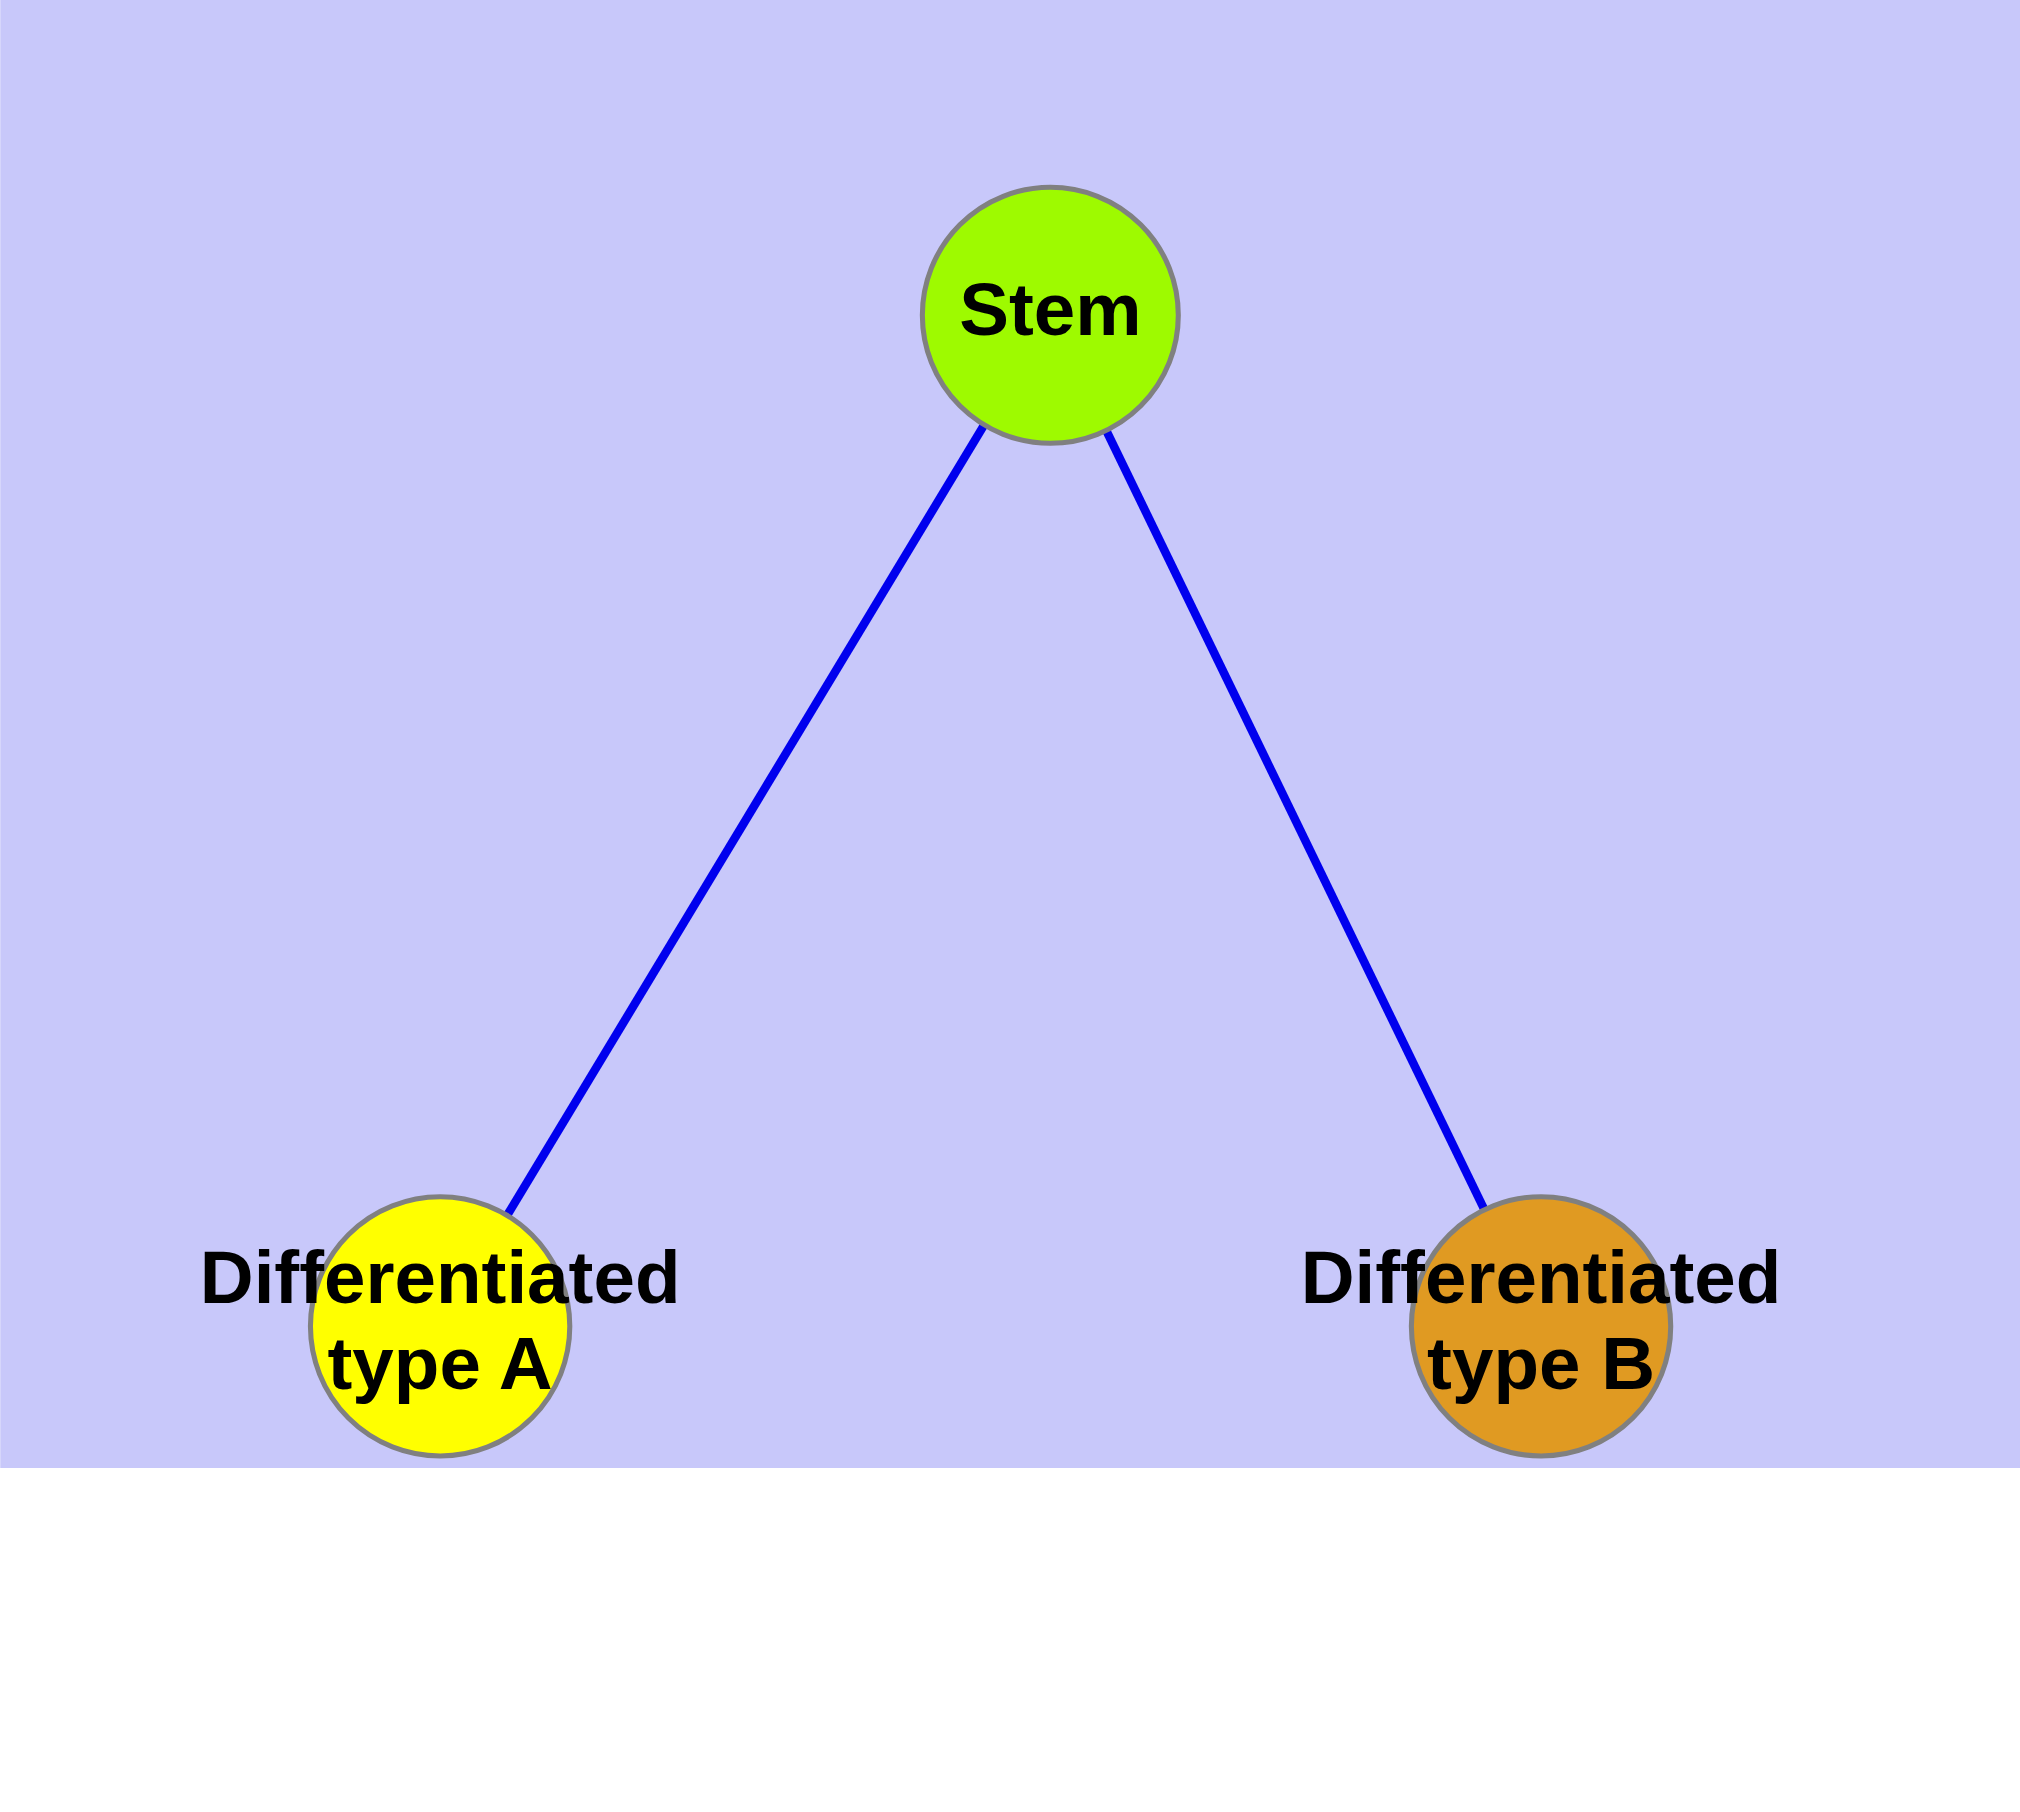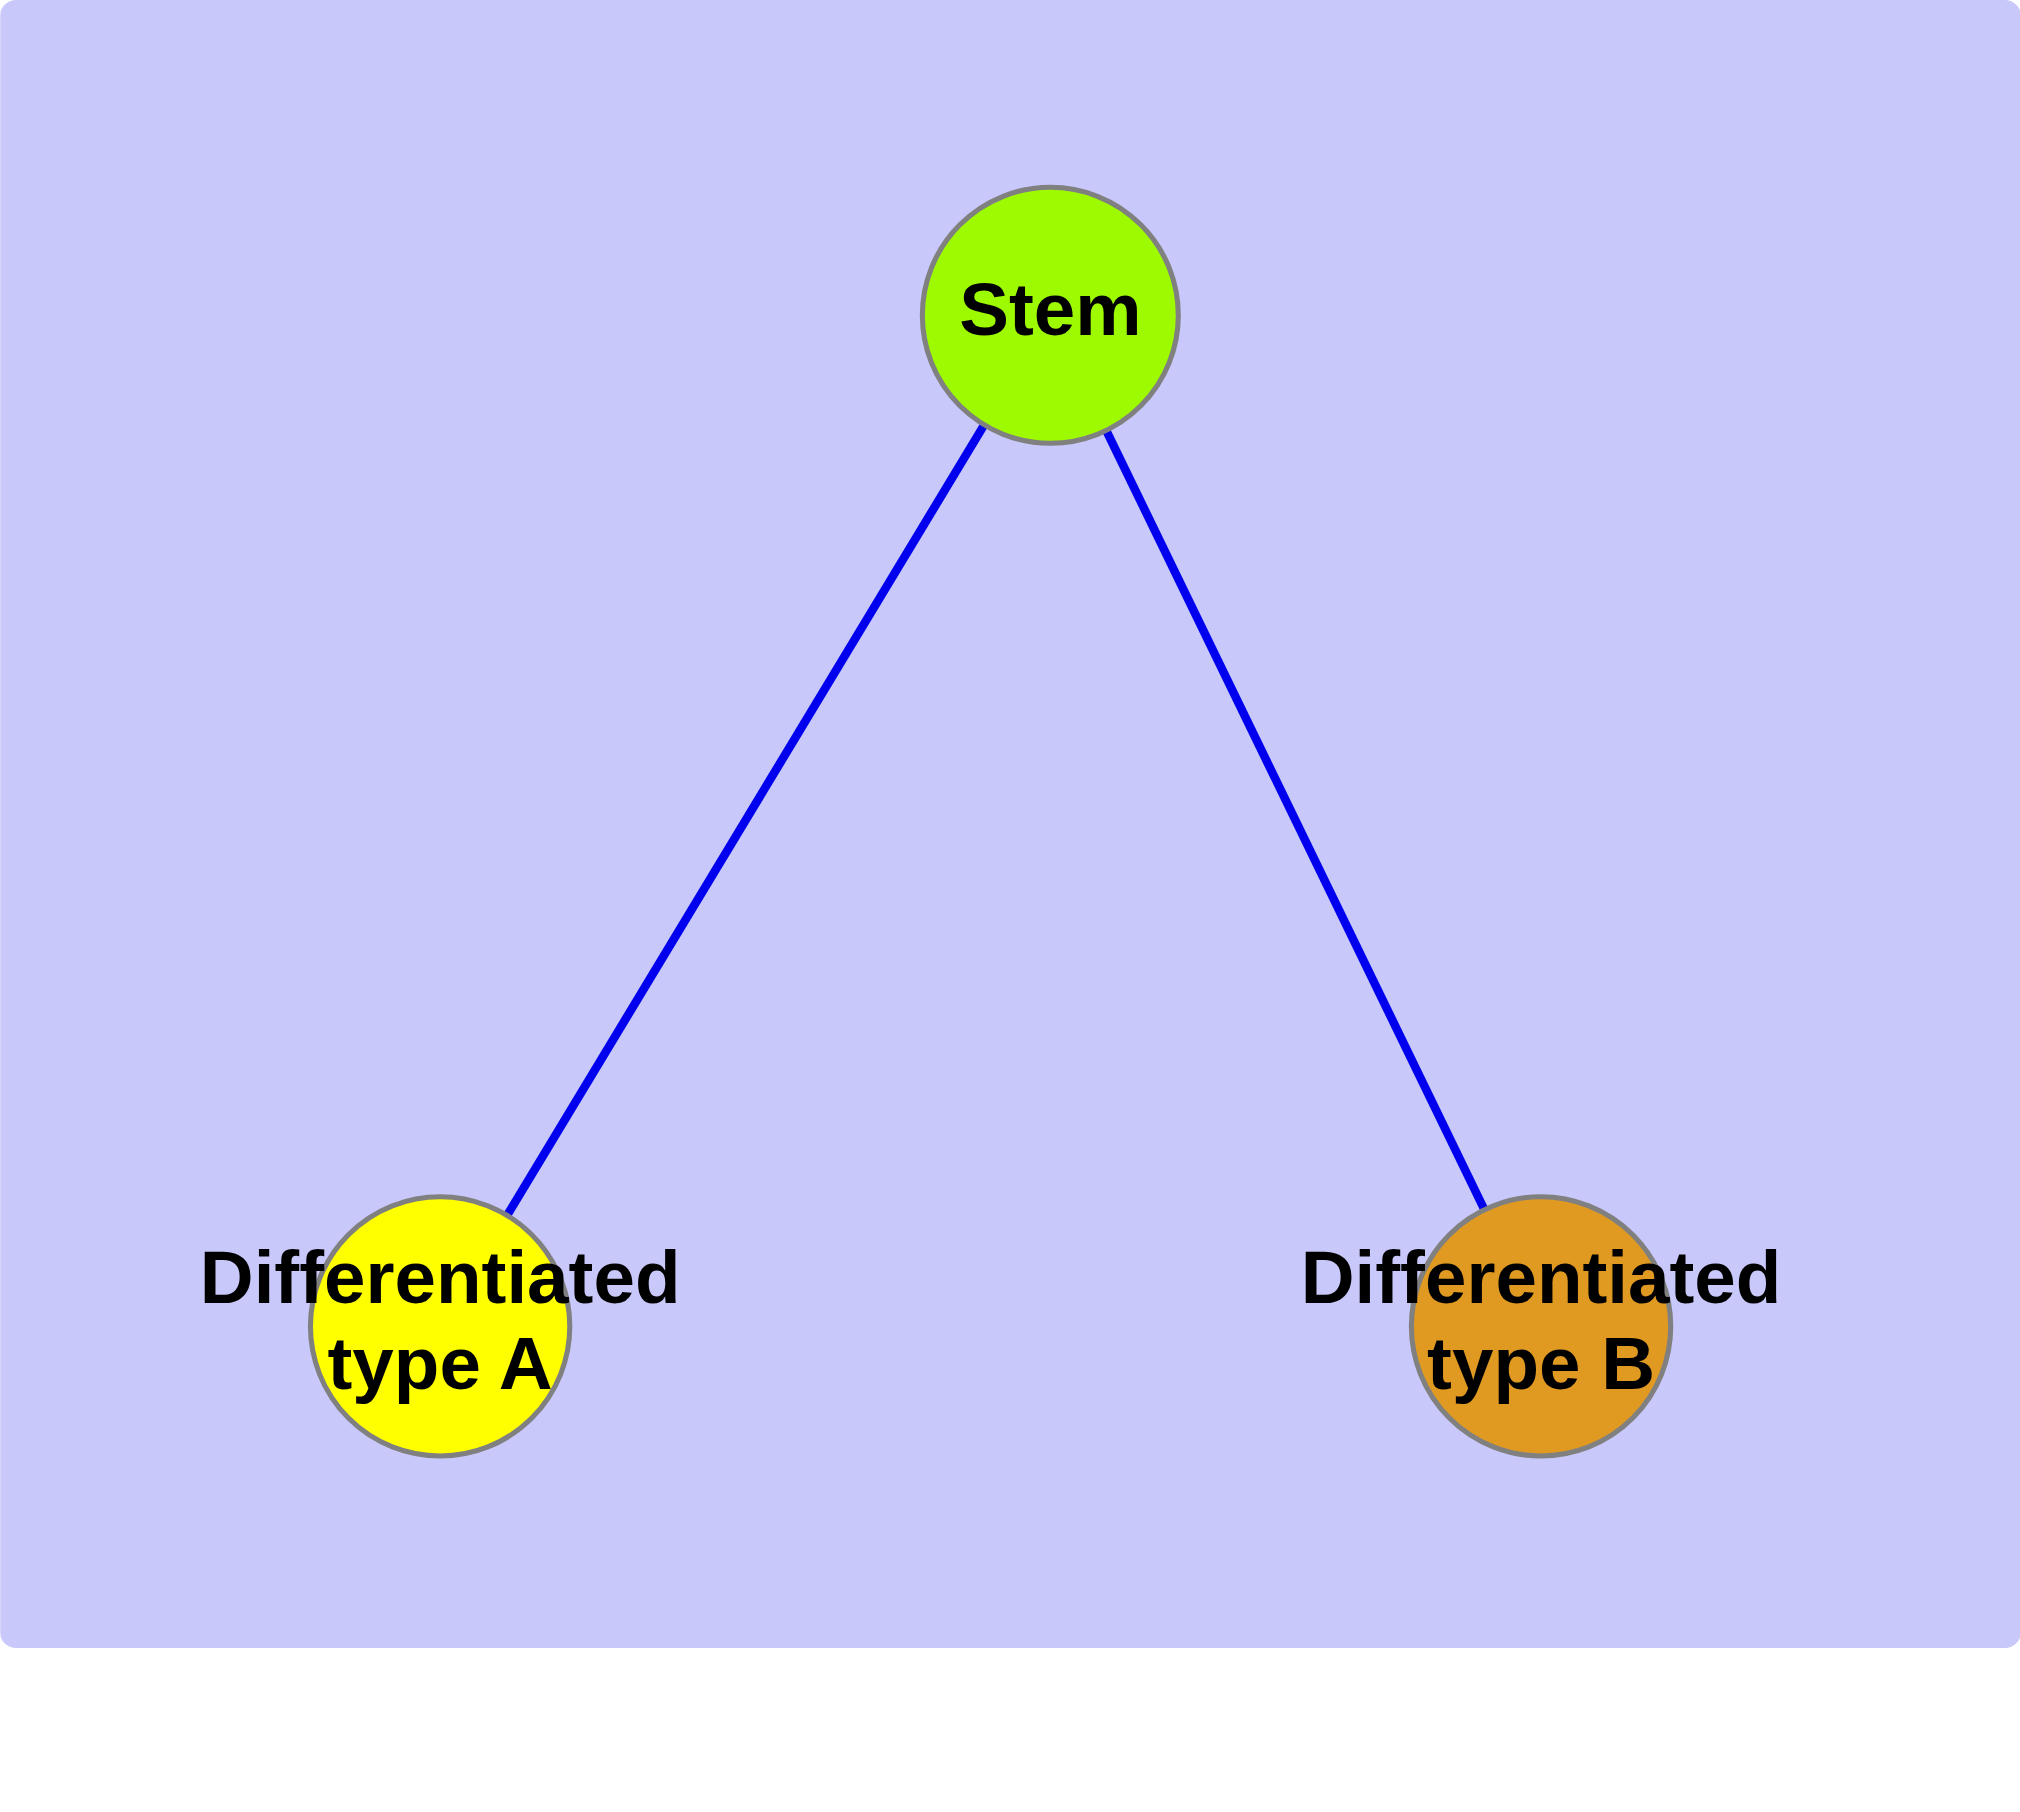--- a/index.html
+++ b/index.html
@@ -27,21 +27,21 @@
     font-family: "Liberation Sans", sans-serif;
     font-weight: bold;
     fill: #000000;
     text-anchor: middle;
     dominant-baseline: middle;
   }
 </style>
 </head>
 <body>
 
-<div id="canvas" style="width: 2021px; height: 1648px; border-radius: 16px;">
+<div id="canvas" style="width: 2021px; height: 1468px;">
   <svg id="graph-svg" viewBox="0 0 2384 2138" xmlns="http://www.w3.org/2000/svg" style="width: 2021px; height: 1812px;">
 
     <rect id="bg-rect" x="0" y="0" width="2384" height="2138" fill="#c8c8fa"></rect>
 
     <g id="edges-layer">
         <line x1="1162.0101624742463" y1="499.56788356697797" x2="597.0232581636833" y2="1435.7197958482304" stroke="#0000ee" stroke-width="10" stroke-linecap="butt"></line>
         <line x1="1304.0571270376229" y1="506.04689560601764" x2="1752.0696229350265" y2="1429.1538172046398" stroke="#0000ee" stroke-width="10" stroke-linecap="butt"></line>
       </g>
     <g id="nodes-layer">
         <circle cx="1239" cy="372" r="151" fill="#9efa00" stroke="#808080" stroke-width="6"></circle>

